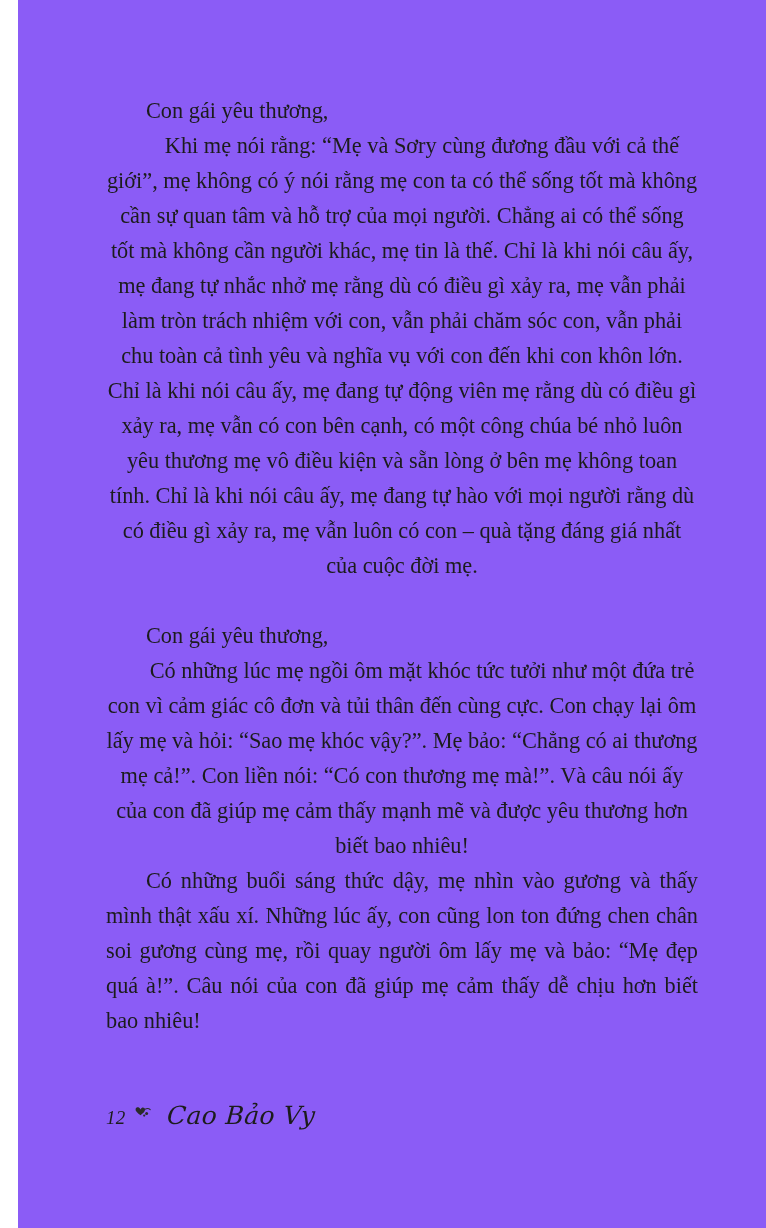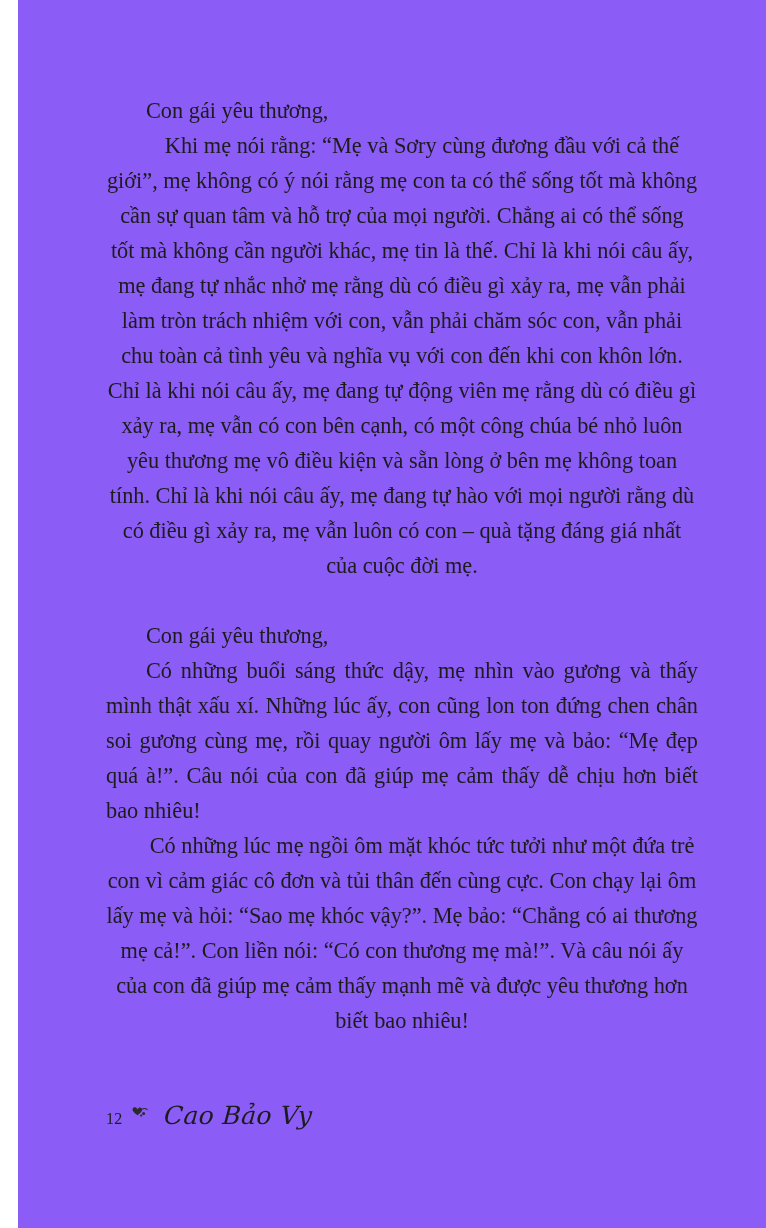--- a/index.html
+++ b/index.html
@@ -52,23 +52,24 @@
     left: 88px;
     top: 1101px;
     display: flex;
     align-items: baseline;
     gap: 0;
     white-space: nowrap;
   }
 
   .footer-page-number {
     font-family: "Liberation Serif", "DejaVu Serif", serif;
-    font-size: 16px;
+    font-size: 19px;
     color: #1c1c1c;
     letter-spacing: 0.2px;
+    font-style: italic;
   }
 
   .footer-ornament {
     display: inline-block;
     width: 30px;
     height: 20px;
     margin-left: 8px;
     margin-right: 4px;
     position: relative;
     top: -2px;
@@ -94,22 +95,22 @@
 
     <div>
       <p class="para">Con gái yêu thương,</p>
       <p class="para last-of-block">Khi mẹ nói rằng: “Mẹ và Sơry cùng đương đầu với cả thế giới”, mẹ không có ý nói rằng mẹ con ta có thể sống tốt mà không cần sự quan tâm và hỗ trợ của mọi người. Chẳng ai có thể sống tốt mà không cần người khác, mẹ tin là thế. Chỉ là khi nói câu ấy, mẹ đang tự nhắc nhở mẹ rằng dù có điều gì xảy ra, mẹ vẫn phải làm tròn trách nhiệm với con, vẫn phải chăm sóc con, vẫn phải chu toàn cả tình yêu và nghĩa vụ với con đến khi con khôn lớn. Chỉ là khi nói câu ấy, mẹ đang tự động viên mẹ rằng dù có điều gì xảy ra, mẹ vẫn có con bên cạnh, có một công chúa bé nhỏ luôn yêu thương mẹ vô điều kiện và sẵn lòng ở bên mẹ không toan tính. Chỉ là khi nói câu ấy, mẹ đang tự hào với mọi người rằng dù có điều gì xảy ra, mẹ vẫn luôn có con – quà tặng đáng giá nhất của cuộc đời mẹ.</p>
     </div>
 
     <div class="block-gap"></div>
 
     <div>
       <p class="para">Con gái yêu thương,</p>
+      <p class="para last-of-block">Có những lúc mẹ ngồi ôm mặt khóc tức tưởi như một đứa trẻ con vì cảm giác cô đơn và tủi thân đến cùng cực. Con chạy lại ôm lấy mẹ và hỏi: “Sao mẹ khóc vậy?”. Mẹ bảo: “Chẳng có ai thương mẹ cả!”. Con liền nói: “Có con thương mẹ mà!”. Và câu nói ấy của con đã giúp mẹ cảm thấy mạnh mẽ và được yêu thương hơn biết bao nhiêu!</p>
       <p class="para">Có những buổi sáng thức dậy, mẹ nhìn vào gương và thấy mình thật xấu xí. Những lúc ấy, con cũng lon ton đứng chen chân soi gương cùng mẹ, rồi quay người ôm lấy mẹ và bảo: “Mẹ đẹp quá à!”. Câu nói của con đã giúp mẹ cảm thấy dễ chịu hơn biết bao nhiêu!</p>
-      <p class="para last-of-block">Có những lúc mẹ ngồi ôm mặt khóc tức tưởi như một đứa trẻ con vì cảm giác cô đơn và tủi thân đến cùng cực. Con chạy lại ôm lấy mẹ và hỏi: “Sao mẹ khóc vậy?”. Mẹ bảo: “Chẳng có ai thương mẹ cả!”. Con liền nói: “Có con thương mẹ mà!”. Và câu nói ấy của con đã giúp mẹ cảm thấy mạnh mẽ và được yêu thương hơn biết bao nhiêu!</p>
     </div>
 
   </div>
 
   <div class="footer">
     <span class="footer-page-number">12</span>
 
     <span class="footer-ornament">
       <svg width="30" height="20" viewBox="0 0 30 20" xmlns="http://www.w3.org/2000/svg" aria-hidden="true">
 

